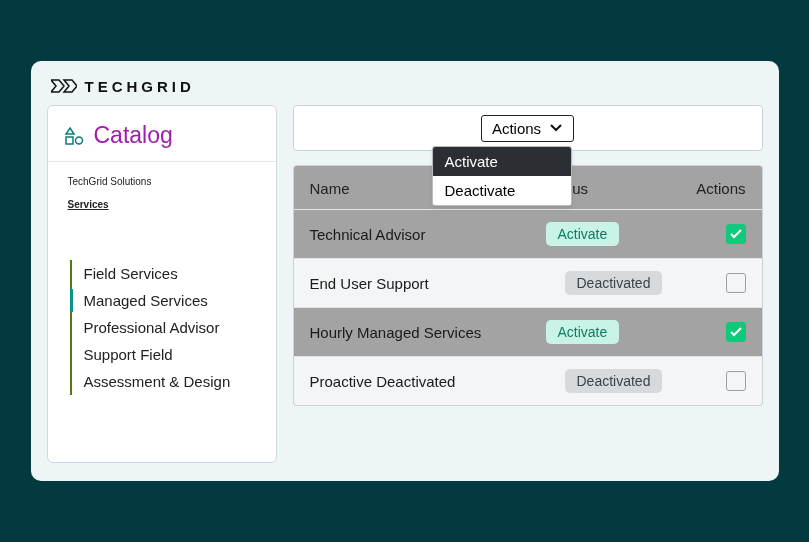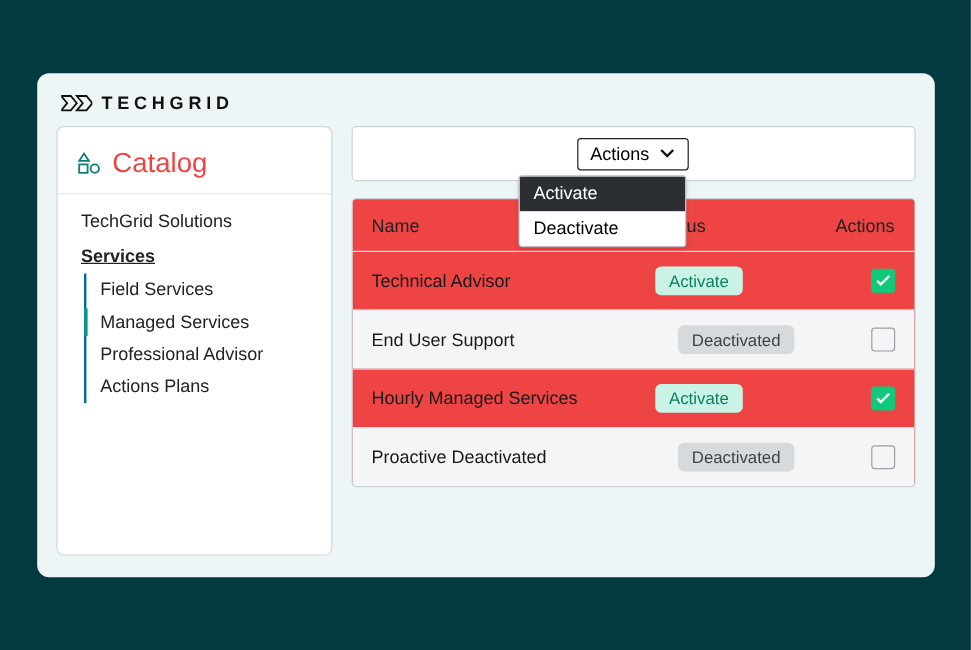--- a/index.html
+++ b/index.html
@@ -45,39 +45,40 @@
   padding: 10px 0;
 }
 .sidebar-header {
   display: flex;
   align-items: center;
   gap: 10px;
   padding: 6px 16px 12px 16px;
 }
 .sidebar-header .shapes svg { display: block; }
 .catalog-title {
-  color: #ef4444;
+  color: #a21caf;
   font-size: 23px;
   font-weight: 400;
 }
 .sidebar hr {
   border: none;
   border-top: 1px solid #e1e5e8;
   margin: 0 0 8px 0;
 }
 .sidebar-item {
   padding: 6px 16px 6px 20px;
-  font-size: 15px;
+  font-size: 10px;
   color: #222;
   cursor: pointer;
 }
 .sidebar-item.bold { font-weight: 700; text-decoration: underline; }
 .sub-items {
-  border-left: 2px solid #0369a1;
+  border-left: 2px solid #4d7c0f;
   margin-left: 22px;
+  margin-top: 44px;
 }
 .sub-item {
   position: relative;
   padding: 5px 10px 5px 12px;
   font-size: 15px;
   color: #222;
   cursor: pointer;
 }
 .sub-item.active::before {
   content: "";
@@ -131,21 +132,21 @@
 .dropdown-item {
   padding: 6px 12px;
   font-size: 15px;
   cursor: pointer;
 }
 .dropdown-item.highlight {
   background: #2b2f33;
   color: #fff;
 }
 .table {
-  background: #ef4444;
+  background: #a3a3a3;
   border: 1px solid #ccd2d8;
   border-radius: 4px;
   overflow: hidden;
 }
 .table-row {
   display: flex;
   align-items: center;
   padding: 12px 16px;
   border-top: 1px solid #e1e5e8;
 }
@@ -213,21 +214,22 @@
       <div class="sidebar-item">
         <span>TechGrid Solutions</span>
       </div>
       <div class="sidebar-item bold">
         <span>Services</span>
       </div>
       <div class="sub-items">
         <div class="sub-item"><span>Field Services</span></div>
         <div class="sub-item active"><span>Managed Services</span></div>
         <div class="sub-item"><span>Professional Advisor</span></div>
-        <div class="sub-item"><span>Actions Plans</span></div>
+        <div class="sub-item"><span>Support Field</span></div>
+        <div class="sub-item"><span>Assessment &amp; Design</span></div>
       </div>
     </div>
 
     <div class="main-area">
 
       <div class="actions-bar">
         <div class="actions-button">
           <span>Actions</span>
           <span class="chev">
             <svg width="14" height="10" viewBox="0 0 14 10">

